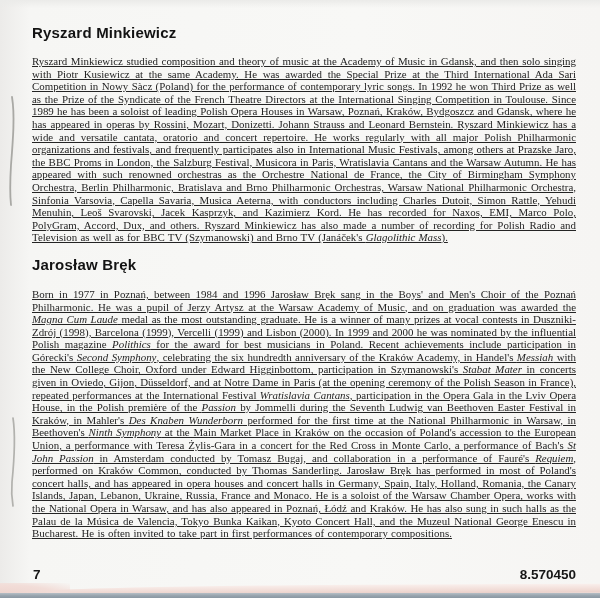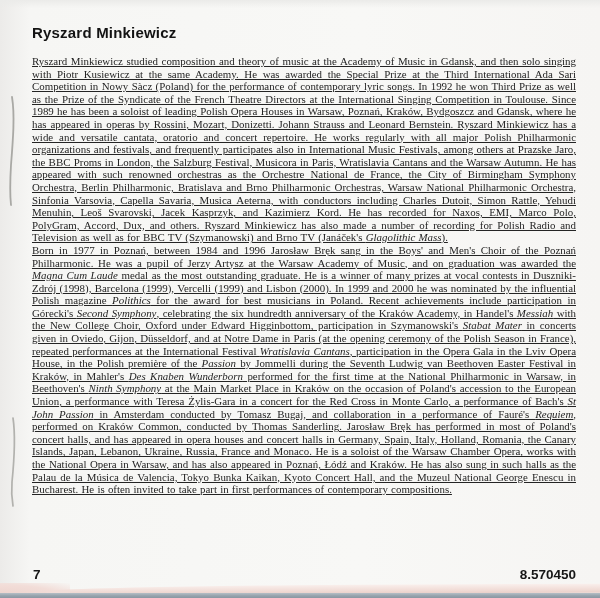--- a/index.html
+++ b/index.html
@@ -82,20 +82,21 @@
 </style>
 </head>
 <body>
 
 <div class="page">
 
   <div class="content">
     <h1 class="section-heading heading-1">Ryszard Minkiewicz</h1>
     <p class="bio"><span>Ryszard Minkiewicz studied composition and theory of music at the Academy of Music in Gdansk, and then solo singing with Piotr Kusiewicz at the same Academy. He was awarded the Special Prize at the Third International Ada Sari Competition in Nowy Sàcz (Poland) for the performance of contemporary lyric songs. In 1992 he won Third Prize as well as the Prize of the Syndicate of the French Theatre Directors at the International Singing Competition in Toulouse. Since 1989 he has been a soloist of leading Polish Opera Houses in Warsaw, Poznań, Kraków, Bydgoszcz and Gdansk, where he has appeared in operas by Rossini, Mozart, Donizetti. Johann Strauss and Leonard Bernstein. Ryszard Minkiewicz has a wide and versatile cantata, oratorio and concert repertoire. He works regularly with all major Polish Philharmonic organizations and festivals, and frequently participates also in International Music Festivals, among others at Prazske Jaro, the BBC Proms in London, the Salzburg Festival, Musicora in Paris, Wratislavia Cantans and the Warsaw Autumn. He has appeared with such renowned orchestras as the Orchestre National de France, the City of Birmingham Symphony Orchestra, Berlin Philharmonic, Bratislava and Brno Philharmonic Orchestras, Warsaw National Philharmonic Orchestra, Sinfonia Varsovia, Capella Savaria, Musica Aeterna, with conductors including Charles Dutoit, Simon Rattle, Yehudi Menuhin, Leoš Svarovski, Jacek Kasprzyk, and Kazimierz Kord. He has recorded for Naxos, EMI, Marco Polo, PolyGram, Accord, Dux, and others. Ryszard Minkiewicz has also made a number of recording for Polish Radio and Television as well as for BBC TV (Szymanowski) and Brno TV (Janáček's </span><em>Glagolithic Mass</em><span>).</span></p>
 
+    <h1 class="section-heading heading-2">Jarosław Bręk</h1>
     <p class="bio"><span>Born in 1977 in Poznań, between 1984 and 1996 Jarosław Bręk sang in the Boys' and Men's Choir of the Poznań Philharmonic. He was a pupil of Jerzy Artysz at the Warsaw Academy of Music, and on graduation was awarded the </span><em>Magna Cum Laude</em><span> medal as the most outstanding graduate. He is a winner of many prizes at vocal contests in Duszniki-Zdrój (1998), Barcelona (1999), Vercelli (1999) and Lisbon (2000). In 1999 and 2000 he was nominated by the influential Polish magazine </span><em>Polithics</em><span> for the award for best musicians in Poland. Recent achievements include participation in Górecki's </span><em>Second Symphony</em><span>, celebrating the six hundredth anniversary of the Kraków Academy, in Handel's </span><em>Messiah</em><span> with the New College Choir, Oxford under Edward Higginbottom, participation in Szymanowski's </span><em>Stabat Mater</em><span> in concerts given in Oviedo, Gijon, Düsseldorf, and at Notre Dame in Paris (at the opening ceremony of the Polish Season in France), repeated performances at the International Festival </span><em>Wratislavia Cantans</em><span>, participation in the Opera Gala in the Lviv Opera House, in the Polish première of the </span><em>Passion</em><span> by Jommelli during the Seventh Ludwig van Beethoven Easter Festival in Kraków, in Mahler's </span><em>Des Knaben Wunderborn</em><span> performed for the first time at the National Philharmonic in Warsaw, in Beethoven's </span><em>Ninth Symphony</em><span> at the Main Market Place in Kraków on the occasion of Poland's accession to the European Union, a performance with Teresa Żylis-Gara in a concert for the Red Cross in Monte Carlo, a performance of Bach's </span><em>St John Passion</em><span> in Amsterdam conducted by Tomasz Bugaj, and collaboration in a performance of Fauré's </span><em>Requiem</em><span>, performed on Kraków Common, conducted by Thomas Sanderling. Jarosław Bręk has performed in most of Poland's concert halls, and has appeared in opera houses and concert halls in Germany, Spain, Italy, Holland, Romania, the Canary Islands, Japan, Lebanon, Ukraine, Russia, France and Monaco. He is a soloist of the Warsaw Chamber Opera, works with the National Opera in Warsaw, and has also appeared in Poznań, Łódź and Kraków. He has also sung in such halls as the Palau de la Música de Valencia, Tokyo Bunka Kaikan, Kyoto Concert Hall, and the Muzeul National George Enescu in Bucharest. He is often invited to take part in first performances of contemporary compositions.</span></p>
   </div>
 
   <div class="footer">
     <span>7</span>
     <span>8.570450</span>
   </div>
 
   <div class="scan-artifacts">
     <div class="edge-top"></div>

